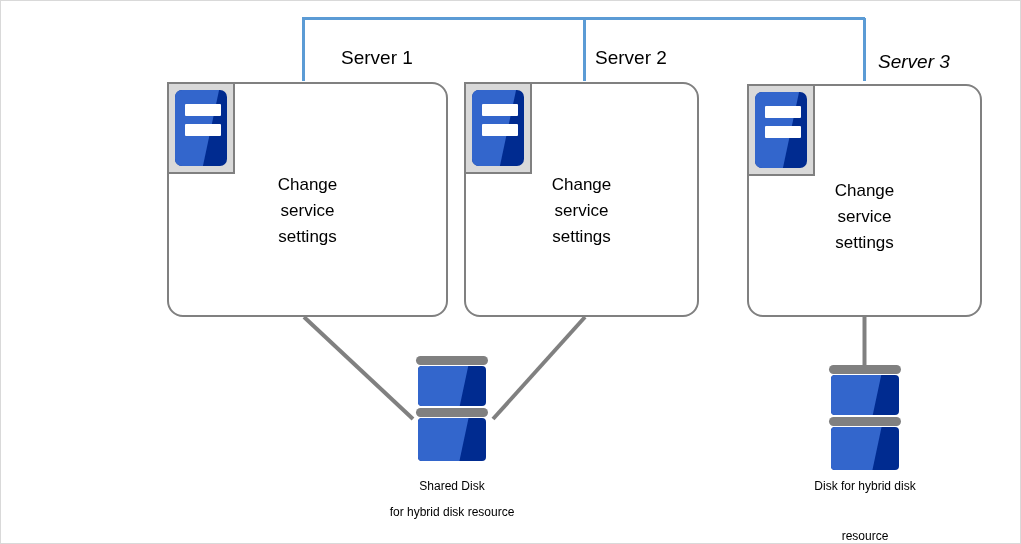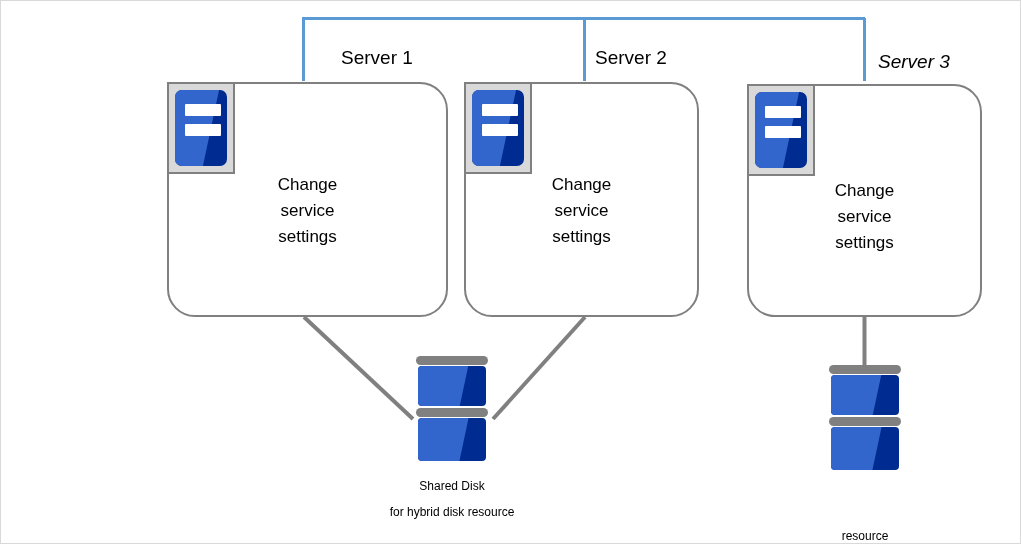--- a/index.html
+++ b/index.html
@@ -29,21 +29,21 @@
   .server-label {
     position: absolute;
     font-size: 19px;
     line-height: 22px;
     color: #000000;
     white-space: nowrap;
   }
   .server-box {
     position: absolute;
     border: 2.5px solid #808080;
-    border-radius: 28px;
+    border-radius: 16px;
     background: #ffffff;
     box-sizing: border-box;
   }
   .server-body-text {
     position: absolute;
     left: 0;
     width: 100%;
     text-align: center;
     font-size: 17px;
     line-height: 26px;
@@ -185,15 +185,16 @@
   </div>
   <div class="disk-caption" style="left:301px; top:472px; width:300px;">Shared Disk</div>
   <div class="disk-caption" style="left:301px; top:498px; width:300px;">for hybrid disk resource</div>
 
   <div class="disk" style="left:828px; top:364px; width:72px; height:105px;">
     <div class="disk-cap" style="top:0px;"></div>
     <div class="disk-block" style="top:10px; height:40px;"></div>
     <div class="disk-cap" style="top:52px;"></div>
     <div class="disk-block" style="top:62px; height:43px;"></div>
   </div>
+  <div class="disk-caption" style="left:714px; top:472px; width:300px;">Disk for hybrid disk</div>
   <div class="disk-caption" style="left:714px; top:522px; width:300px;text-align:center;">resource</div>
 
 </div>
 
 </body></html>

